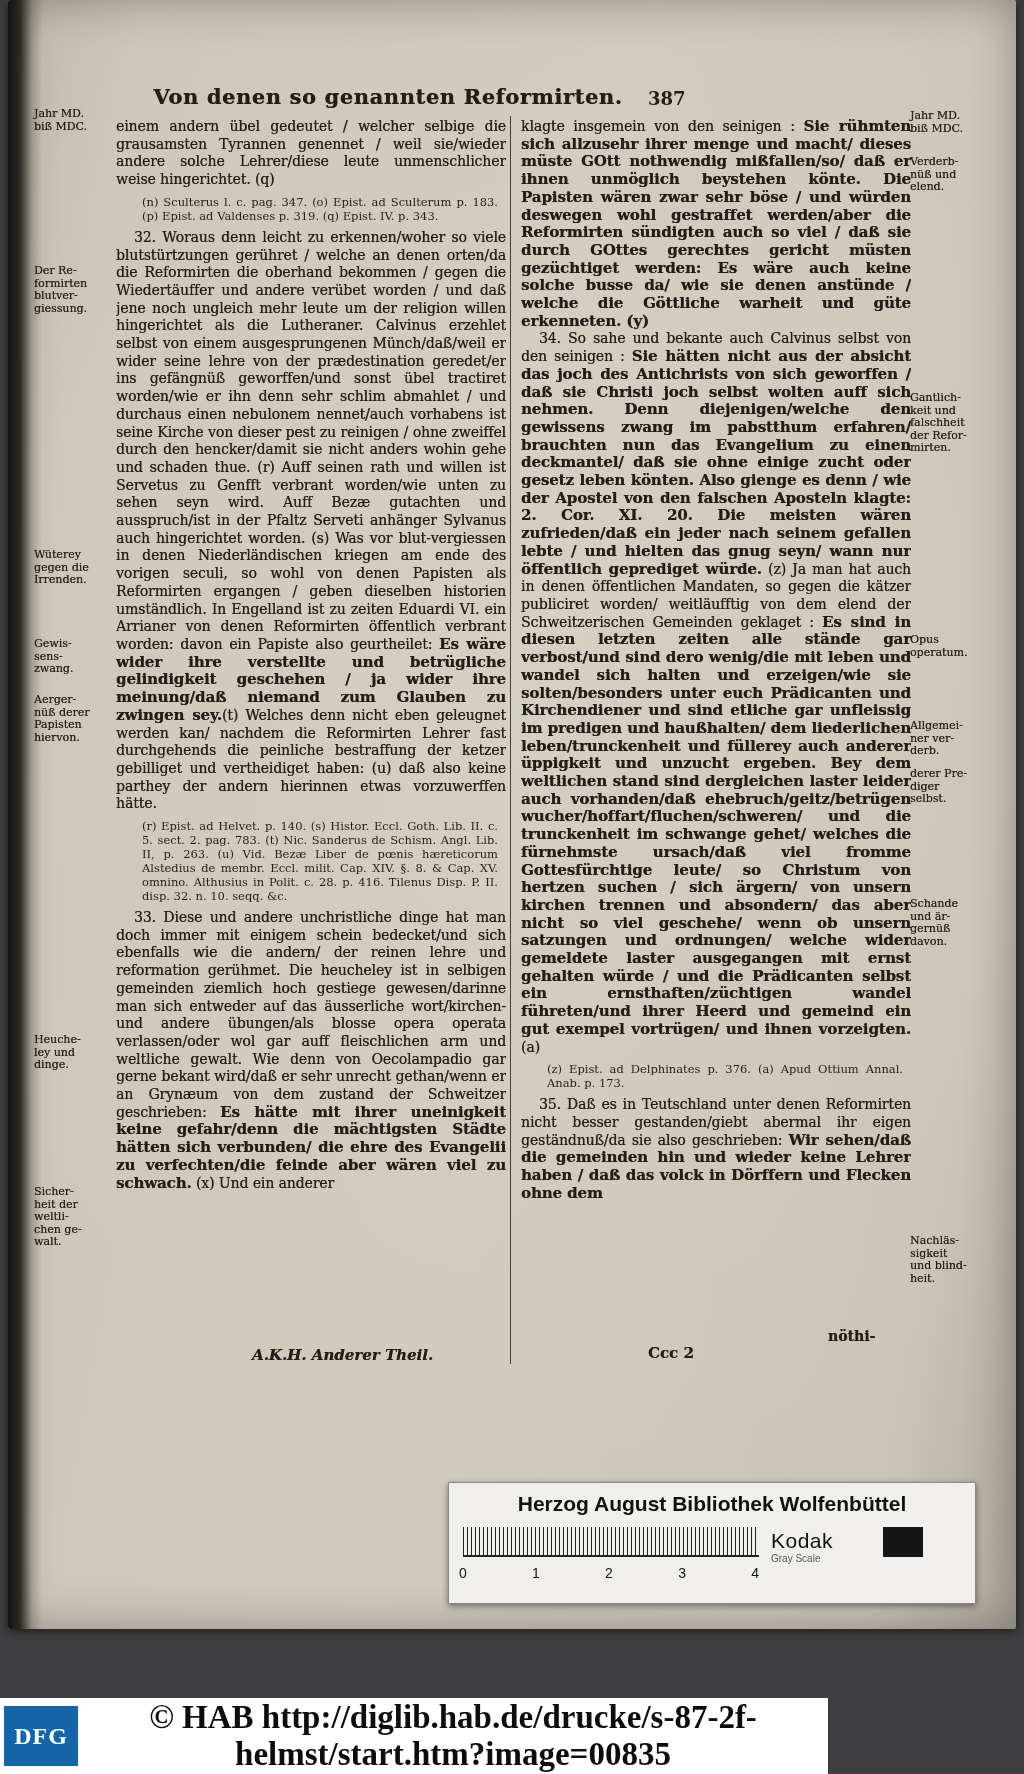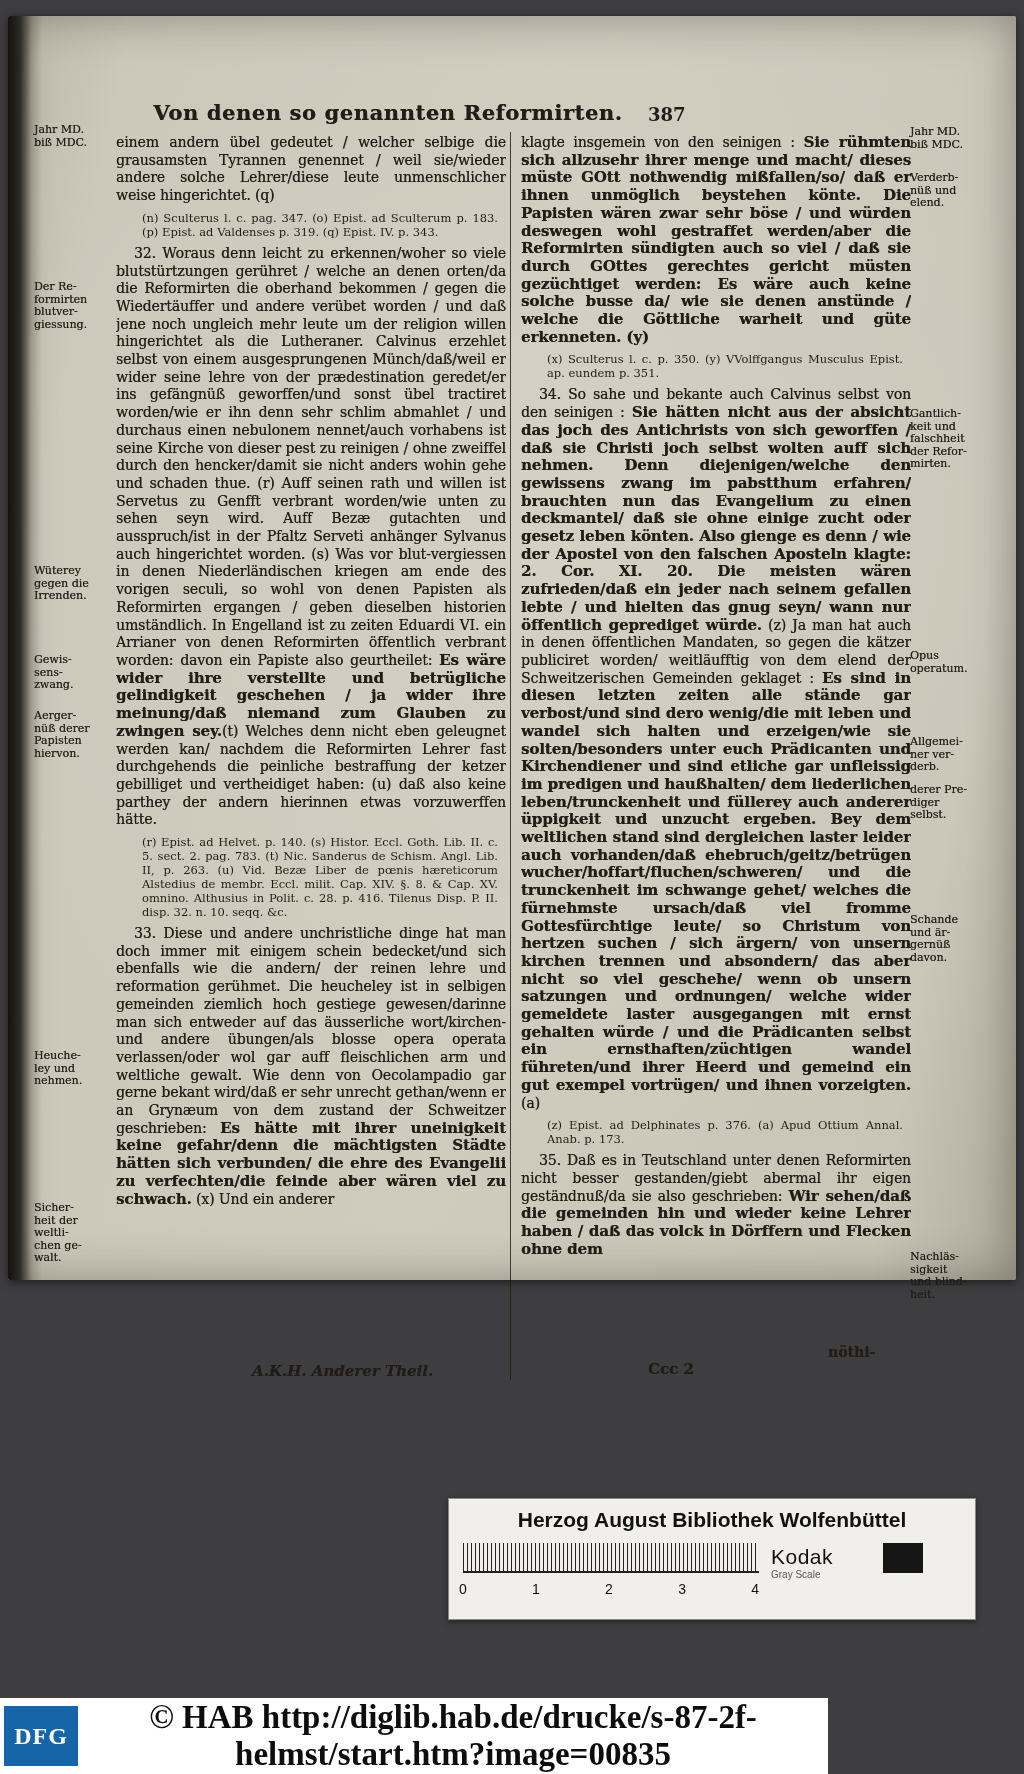--- a/index.html
+++ b/index.html
@@ -2,21 +2,21 @@
 <html><head>
 <meta charset="utf-8">
 <style>
   * { margin:0; padding:0; box-sizing:border-box; }
   html,body { width:1024px; height:1774px; }
   body { background:#3e3e40; font-family:"DejaVu Serif", serif; overflow:hidden; }
   .stage { position:relative; width:1024px; height:1774px; }
 
   
   .page {
-    position:absolute; left:8px; top:16px; width:1008px; height:1264px;
+    position:absolute; left:8px; top:0; width:1008px; height:1629px;
     background:
       radial-gradient(120% 90% at 55% 40%, rgba(255,255,255,0.10), rgba(0,0,0,0) 60%),
       linear-gradient(100deg,#9d9889 0%, #c2bdae 3%, #ccc7b9 10%, #d0cbbd 50%, #cac5b7 88%, #b3ae9f 98%);
     box-shadow: inset 0 0 46px rgba(40,35,25,0.38), 0 2px 10px rgba(0,0,0,0.55);
     color:#211d16; border-radius:2px;
   }
   .binding-shadow {
     position:absolute; left:0; top:0; width:34px; height:100%;
     background:linear-gradient(to right,#141210 0,#2c2a24 35%, rgba(80,75,60,0.28) 70%, rgba(0,0,0,0) 100%);
     border-radius:2px 0 0 2px;
@@ -115,21 +115,21 @@
 Irrenden.</div>
         <div class="margin-note" style="top: 638px;">Gewis-
 sens-
 zwang.</div>
         <div class="margin-note" style="top: 694px;">Aerger-
 nüß derer
 Papisten
 hiervon.</div>
         <div class="margin-note" style="top: 1034px;">Heuche-
 ley und
-nehmen.</div>
+dinge.</div>
         <div class="margin-note" style="top: 1186px;">Sicher-
 heit der
 weltli-
 chen ge-
 walt.</div>
       </div>
     <div class="margin-notes right">
         <div class="margin-note" style="top: 110px;">Jahr MD.
 biß MDC.</div>
         <div class="margin-note" style="top: 156px;">Verderb-
@@ -161,21 +161,20 @@
     <div class="column left">
         <div class="para body"><span class="seg">einem andern übel gedeutet / welcher selbige die grausamsten Tyrannen genennet / weil sie/wieder andere solche Lehrer/diese leute unmenschlicher weise hingerichtet. (q)</span></div>
         <div class="para footnote"><span class="seg">(n) Sculterus l. c. pag. 347. (o) Epist. ad Sculterum p. 183. (p) Epist. ad Valdenses p. 319. (q) Epist. IV. p. 343.</span></div>
         <div class="para body indent"><span class="seg">32. Woraus denn leicht zu erkennen/woher so viele blutstürtzungen gerühret / welche an denen orten/da die Reformirten die oberhand bekommen / gegen die Wiedertäuffer und andere verübet worden / und daß jene noch ungleich mehr leute um der religion willen hingerichtet als die Lutheraner. Calvinus erzehlet selbst von einem ausgesprungenen Münch/daß/weil er wider seine lehre von der prædestination geredet/er ins gefängnüß geworffen/und sonst übel tractiret worden/wie er ihn denn sehr schlim abmahlet / und durchaus einen nebulonem nennet/auch vorhabens ist seine Kirche von dieser pest zu reinigen / ohne zweiffel durch den hencker/damit sie nicht anders wohin gehe und schaden thue. (r) Auff seinen rath und willen ist Servetus zu Genfft verbrant worden/wie unten zu sehen seyn wird. Auff Bezæ gutachten und ausspruch/ist in der Pfaltz Serveti anhänger Sylvanus auch hingerichtet worden. (s) Was vor blut-vergiessen in denen Niederländischen kriegen am ende des vorigen seculi, so wohl von denen Papisten als Reformirten ergangen / geben dieselben historien umständlich. In Engelland ist zu zeiten Eduardi VI. ein Arrianer von denen Reformirten öffentlich verbrant worden: davon ein Papiste also geurtheilet: </span><span class="seg em">Es wäre wider ihre verstellte und betrügliche gelindigkeit geschehen / ja wider ihre meinung/daß niemand zum Glauben zu zwingen sey.</span><span class="seg">(t) Welches denn nicht eben geleugnet werden kan/ nachdem die Reformirten Lehrer fast durchgehends die peinliche bestraffung der ketzer gebilliget und vertheidiget haben: (u) daß also keine parthey der andern hierinnen etwas vorzuwerffen hätte.</span></div>
         <div class="para footnote"><span class="seg">(r) Epist. ad Helvet. p. 140. (s) Histor. Eccl. Goth. Lib. II. c. 5. sect. 2. pag. 783. (t) Nic. Sanderus de Schism. Angl. Lib. II, p. 263. (u) Vid. Bezæ Liber de pœnis hæreticorum Alstedius de membr. Eccl. milit. Cap. XIV. §. 8. &amp; Cap. XV. omnino. Althusius in Polit. c. 28. p. 416. Tilenus Disp. P. II. disp. 32. n. 10. seqq. &amp;c.</span></div>
         <div class="para body indent"><span class="seg">33. Diese und andere unchristliche dinge hat man doch immer mit einigem schein bedecket/und sich ebenfalls wie die andern/ der reinen lehre und reformation gerühmet. Die heucheley ist in selbigen gemeinden ziemlich hoch gestiege gewesen/darinne man sich entweder auf das äusserliche wort/kirchen- und andere übungen/als blosse opera operata verlassen/oder wol gar auff fleischlichen arm und weltliche gewalt. Wie denn von Oecolampadio gar gerne bekant wird/daß er sehr unrecht gethan/wenn er an Grynæum von dem zustand der Schweitzer geschrieben: </span><span class="seg em">Es hätte mit ihrer uneinigkeit keine gefahr/denn die mächtigsten Städte hätten sich verbunden/ die ehre des Evangelii zu verfechten/die feinde aber wären viel zu schwach.</span><span class="seg"> (x) Und ein anderer</span></div>
       </div>
     <div class="col-divider"></div>
     <div class="column right">
         <div class="para body"><span class="seg">klagte insgemein von den seinigen : </span><span class="seg em">Sie rühmten sich allzusehr ihrer menge und macht/ dieses müste GOtt nothwendig mißfallen/so/ daß er ihnen unmöglich beystehen könte. Die Papisten wären zwar sehr böse / und würden deswegen wohl gestraffet werden/aber die Reformirten sündigten auch so viel / daß sie durch GOttes gerechtes gericht müsten gezüchtiget werden: Es wäre auch keine solche busse da/ wie sie denen anstünde / welche die Göttliche warheit und güte erkenneten. (y)</span></div>
-        <div class="para footnote"><span class="seg">(x) Sculterus l. c. p. 350. (y) VVolffgangus Musculus Epist. ap. eundem p. 351.</span></div>
         <div class="para body indent"><span class="seg">34. So sahe und bekante auch Calvinus selbst von den seinigen : </span><span class="seg em">Sie hätten nicht aus der absicht das joch des Antichrists von sich geworffen / daß sie Christi joch selbst wolten auff sich nehmen. Denn diejenigen/welche den gewissens zwang im pabstthum erfahren/ brauchten nun das Evangelium zu einen deckmantel/ daß sie ohne einige zucht oder gesetz leben könten. Also gienge es denn / wie der Apostel von den falschen Aposteln klagte: 2. Cor. XI. 20. Die meisten wären zufrieden/daß ein jeder nach seinem gefallen lebte / und hielten das gnug seyn/ wann nur öffentlich geprediget würde.</span><span class="seg"> (z) Ja man hat auch in denen öffentlichen Mandaten, so gegen die kätzer publiciret worden/ weitläufftig von dem elend der Schweitzerischen Gemeinden geklaget : </span><span class="seg em">Es sind in diesen letzten zeiten alle stände gar verbost/und sind dero wenig/die mit leben und wandel sich halten und erzeigen/wie sie solten/besonders unter euch Prädicanten und Kirchendiener und sind etliche gar unfleissig im predigen und haußhalten/ dem liederlichen leben/trunckenheit und füllerey auch anderer üppigkeit und unzucht ergeben. Bey dem weltlichen stand sind dergleichen laster leider auch vorhanden/daß ehebruch/geitz/betrügen wucher/hoffart/fluchen/schweren/ und die trunckenheit im schwange gehet/ welches die fürnehmste ursach/daß viel fromme Gottesfürchtige leute/ so Christum von hertzen suchen / sich ärgern/ von unsern kirchen trennen und absondern/ das aber nicht so viel geschehe/ wenn ob unsern satzungen und ordnungen/ welche wider gemeldete laster ausgegangen mit ernst gehalten würde / und die Prädicanten selbst ein ernsthaften/züchtigen wandel führeten/und ihrer Heerd und gemeind ein gut exempel vortrügen/ und ihnen vorzeigten.</span><span class="seg"> (a)</span></div>
         <div class="para footnote"><span class="seg">(z) Epist. ad Delphinates p. 376. (a) Apud Ottium Annal. Anab. p. 173.</span></div>
         <div class="para body indent"><span class="seg">35. Daß es in Teutschland unter denen Reformirten nicht besser gestanden/giebt abermal ihr eigen geständnuß/da sie also geschrieben: </span><span class="seg em">Wir sehen/daß die gemeinden hin und wieder keine Lehrer haben / daß das volck in Dörffern und Flecken ohne dem</span></div>
       </div>
 
     <span class="sig sig-left">A.K.H. Anderer Theil.</span>
     <span class="sig sig-mid">Ccc 2</span>
     <span class="sig catchword">nöthi-</span>
 
     <div class="color-card">

